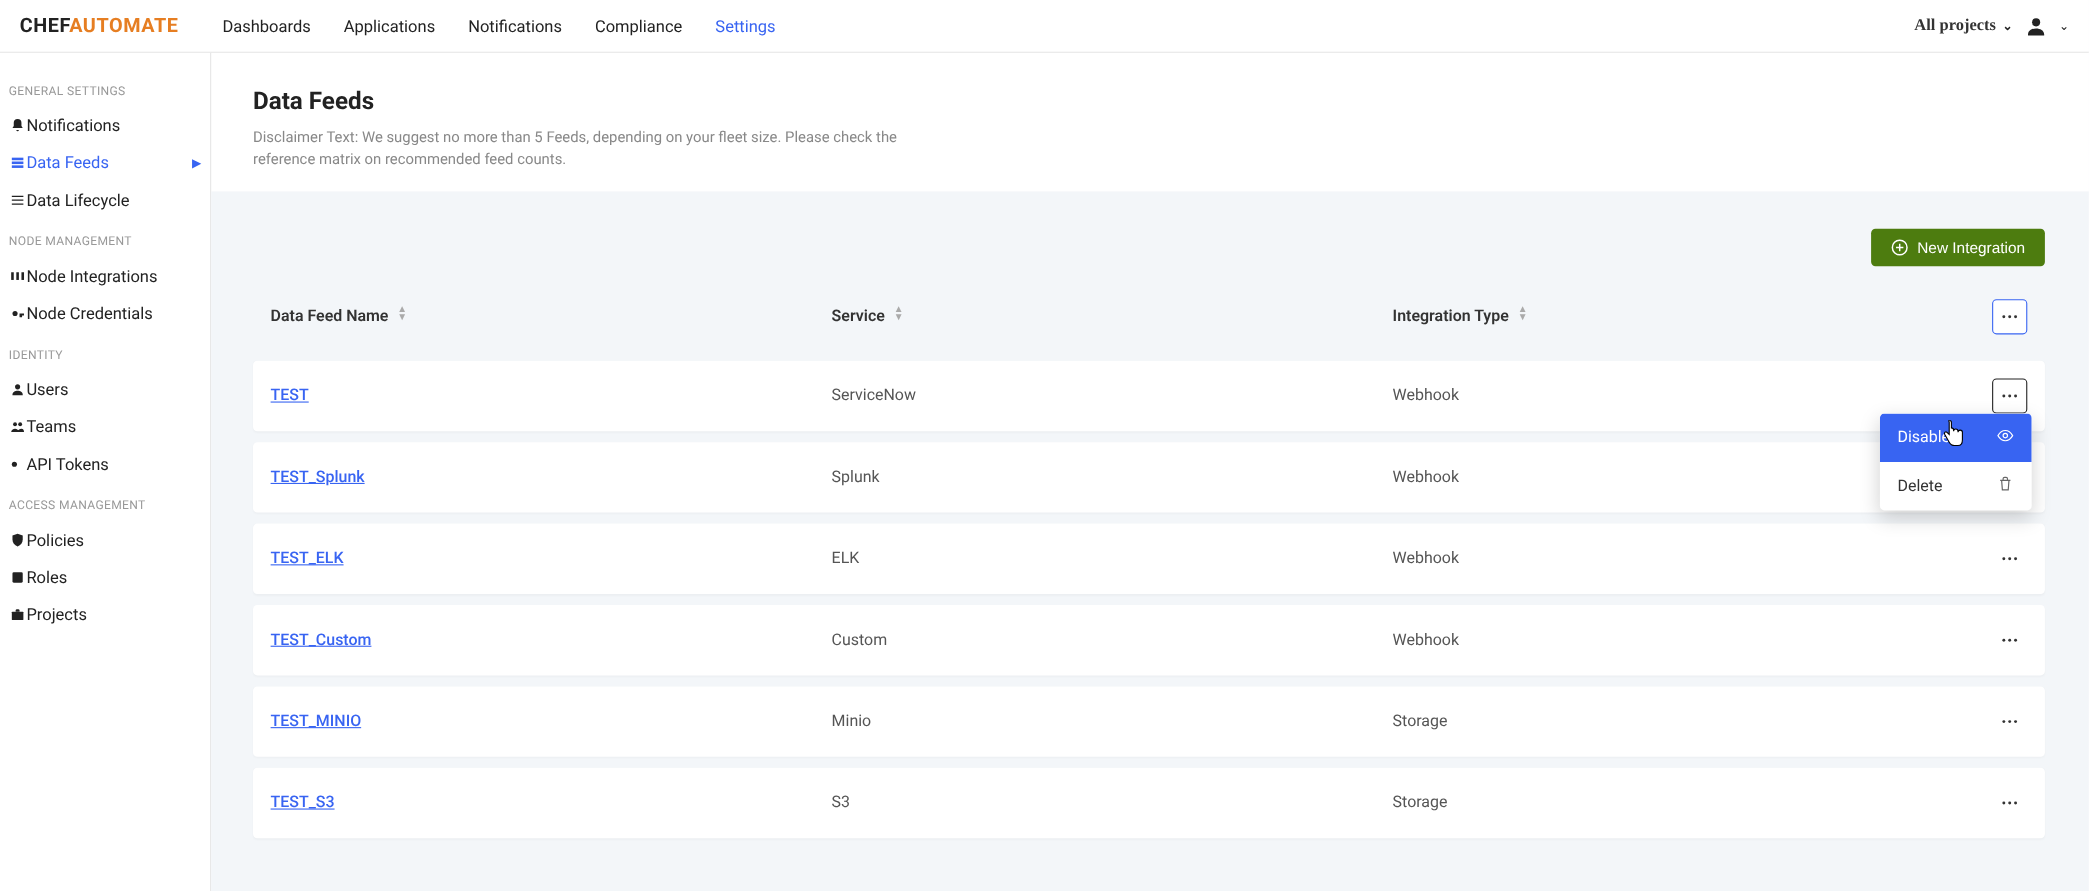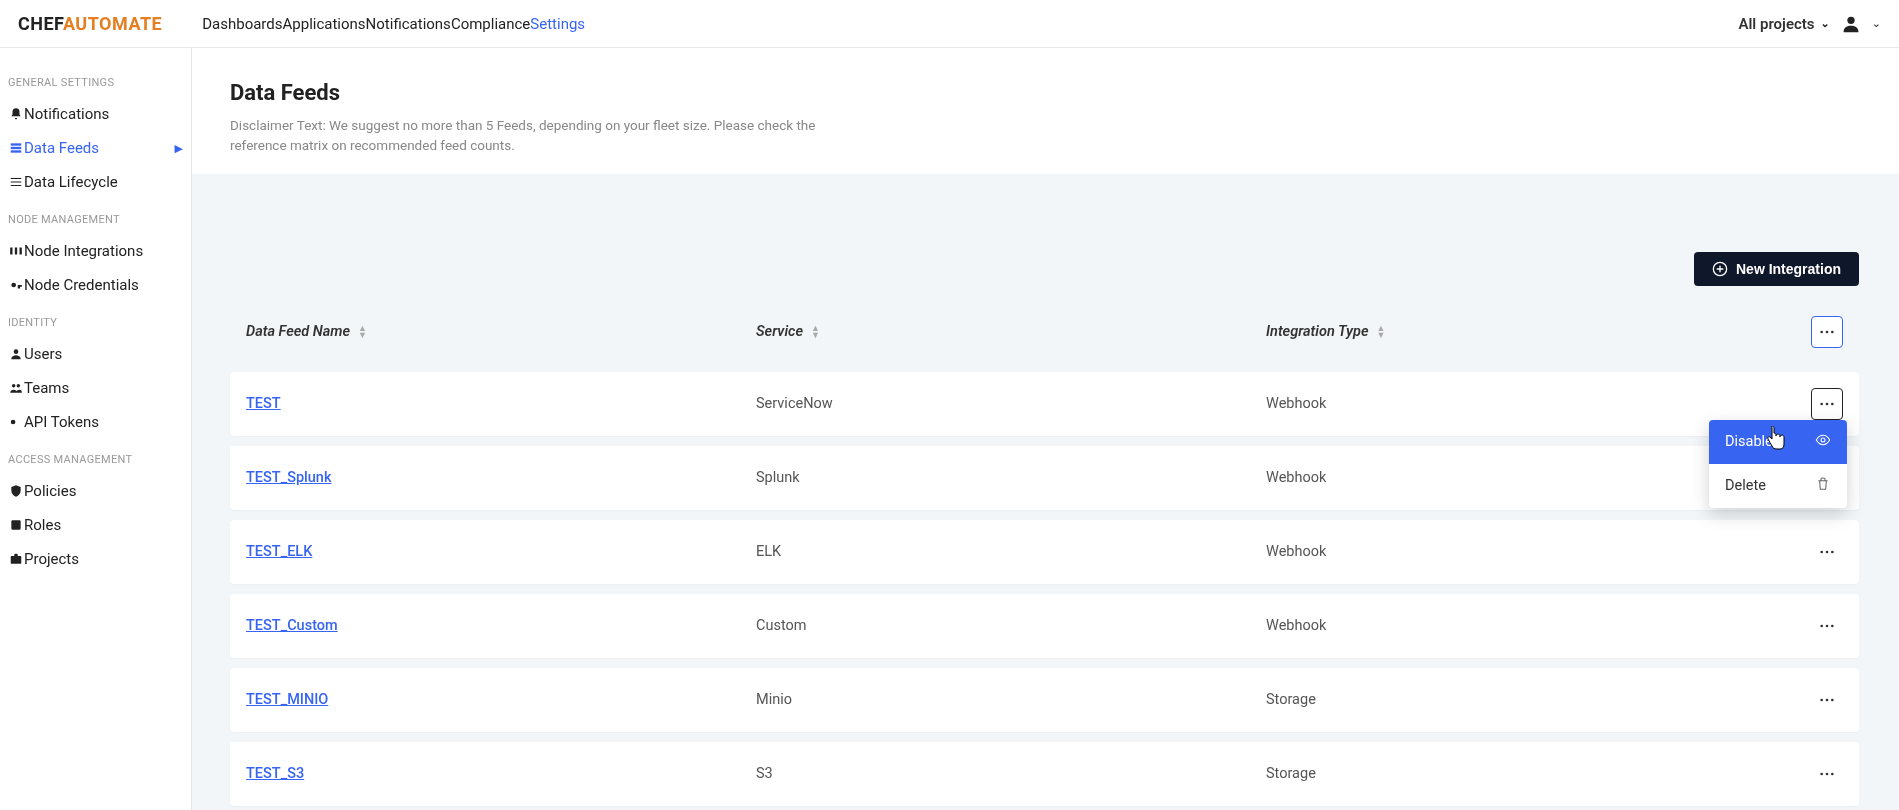--- a/index.html
+++ b/index.html
@@ -3,25 +3,25 @@
 <meta charset="utf-8">
 <style>
   * { box-sizing: border-box; margin: 0; padding: 0; }
   body { font-family: -apple-system, BlinkMacSystemFont, "Segoe UI", Roboto, Arial, sans-serif; font-size: 14px; color: #333; background: #fff; width: 1899px; }
   
   
   .header { display: flex; align-items: center; height: 48px; border-bottom: 1px solid #e6e6e6; padding: 0 18px; }
   .logo { font-weight: 700; font-size: 18px; letter-spacing: 0.5px; margin-right: 40px; }
   .logo .chef { color: #222; }
   .logo .automate { color: #e67e22; }
-  .nav { display: flex; flex: 1; }
+  .nav { display: flex; gap: 30px; flex: 1; }
   .nav-item { color: #222; cursor: pointer; font-size: 15px; }
   .nav-item.active { color: #3864f2; }
   .header-right { display: flex; align-items: center; gap: 10px; }
-  .projects-dd { display: flex; align-items: center; gap:6px; font-weight: 600; cursor: pointer; font-size:15px; }
+  .projects-dd { display: flex; align-items: center; gap:6px; font-weight: 600; cursor: pointer; font-size:15px;font-family:Liberation Serif, serif; }
   .user-icon { width: 22px; height: 22px; fill: #222; }
   .chev { font-size: 11px; color:#222; }
 
   
   .layout { display: flex; }
   .sidebar { width: 192px; min-width:192px; border-right: 1px solid #e6e6e6; padding: 14px 0 30px 0; min-height: 920px; }
   .section-title { font-size: 11px; color: #999; padding: 14px 8px 8px 8px; letter-spacing: 0.3px; }
   .sidebar-item { display: flex; align-items: center; gap: 0; padding: 8px 8px 8px 8px; cursor: pointer; font-size: 15px; color:#222; }
   .sidebar-item.active { color: #3864f2; }
   .sidebar-item.active .s-icon svg { fill: #3864f2; }
@@ -30,29 +30,29 @@
   .sidebar-item .arrow { margin-left:auto; color:#3864f2; font-size:11px; }
 
   
   .main { flex:1; padding: 32px 40px 40px 38px; }
   .page-title { font-size: 22px; font-weight: 700; margin-bottom: 10px; color:#222;}
   .disclaimer { font-size: 13.5px; color:#888; max-width: 640px; line-height:1.5; margin-bottom: 18px;}
   .disclaimer b { color:#888; font-weight:400; }
 
   .feeds-area { background:#f3f6f9; margin: 0 -40px 0 -38px; padding: 34px 40px 140px 38px; min-height: 650px;}
   .feeds-top { display:flex; justify-content:flex-end; margin-bottom: 16px; }
-  .new-int-btn { background:#0f172a; color:#fff; border:none; padding: 9px 18px; border-radius:4px; font-size:14px; display:flex; align-items:center; gap:8px; cursor:pointer; font-weight:700;margin-top:44px;}
+  .new-int-btn { background:#4d7c0f; color:#fff; border:none; padding: 9px 18px; border-radius:4px; font-size:14px; display:flex; align-items:center; gap:8px; cursor:pointer; font-weight:400;}
   .new-int-btn svg { width:16px; height:16px; stroke:#fff; fill:none; stroke-width:2;}
 
   .table-header { display:flex; align-items:center; background:#f3f6f9; padding: 14px 16px 14px 16px; font-weight:600; color:#333; font-size:14.5px; border-radius:4px 4px 0 0; }
   .col-name { flex: 0 0 510px; }
   .col-service { flex: 0 0 510px; }
   .col-type { flex: 1; }
   .col-actions { flex: 0 0 50px; display:flex; justify-content:flex-end; }
-  .th { display:flex; align-items:center; gap:8px;font-style:italic; }
+  .th { display:flex; gap:8px; }
   .sort-arrows { display:inline-flex; flex-direction:column; line-height:7px; font-size:9px; color:#aaa;}
   .header-kebab { width:32px; height:32px; border:1px solid #3864f2; border-radius:4px; display:flex; align-items:center; justify-content:center; background:#fff; cursor:pointer;}
   .header-kebab svg, .kebab svg { width:16px; height:4px; fill:#333;}
   
   .row { display:flex; align-items:center; background:#fff; padding: 16px 16px; margin-top: 10px; border-radius:4px; box-shadow: 0 1px 2px rgba(0,0,0,0.03); position:relative;}
   .row .name a { color:#3864f2; text-decoration: underline; font-weight:500; font-size:14.5px;}
   .row .service, .row .type { color:#555; font-size:14.5px;}
   .kebab { width:32px; height:32px; display:flex; align-items:center; justify-content:center; cursor:pointer; border-radius:4px;}
   .kebab.active { border:1px solid #222; background:#fff;}
   

